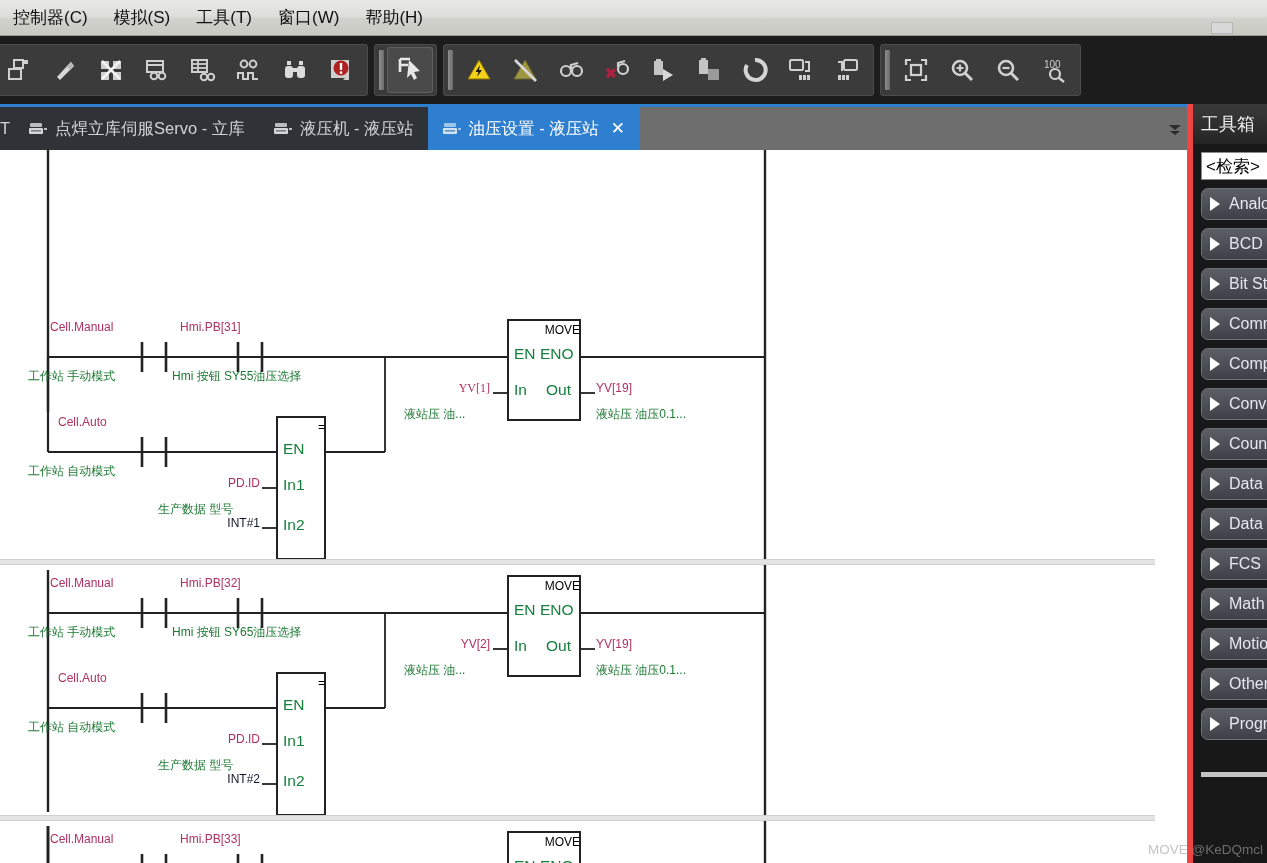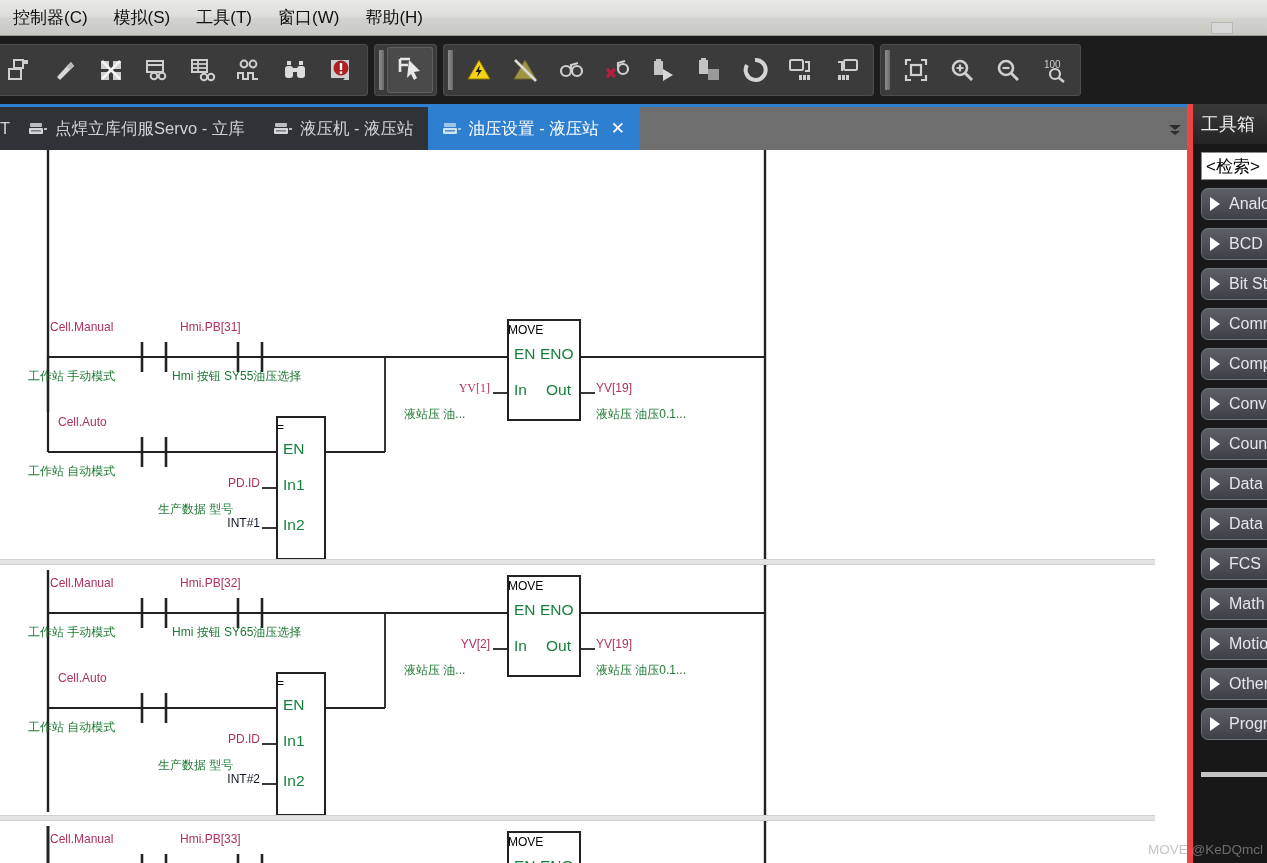--- a/index.html
+++ b/index.html
@@ -90,21 +90,21 @@
     background: #ffffff;
   }
   .ladder svg { position: absolute; left: 0; top: 0; }
 
   .lbl { position: absolute; white-space: nowrap; font-size: 12px; line-height: 1.22; }
   .lbl.addr { color: #b03060; }
   .lbl.cmt  { color: #1d7a33; }
   .lbl.blk  { color: #000000; }
   .lbl.const{ color: #0f172a; }
   .lbl.pin  { color: #15803d; font-size: 15.5px; }
-  .lbl.ctr  { text-align: left; }
+  .lbl.ctr  { text-align: right; }
 
   
   .rung-sep {
     position: absolute; left: 0; width: 1155px; height: 6px;
     background: #e4e4e4; border-top: 1px solid #d0d0d0; border-bottom: 1px solid #d0d0d0;
   }
 
   
   .vscroll {
     position: absolute; right: 0; top: 150px; width: 32px; height: 713px;

